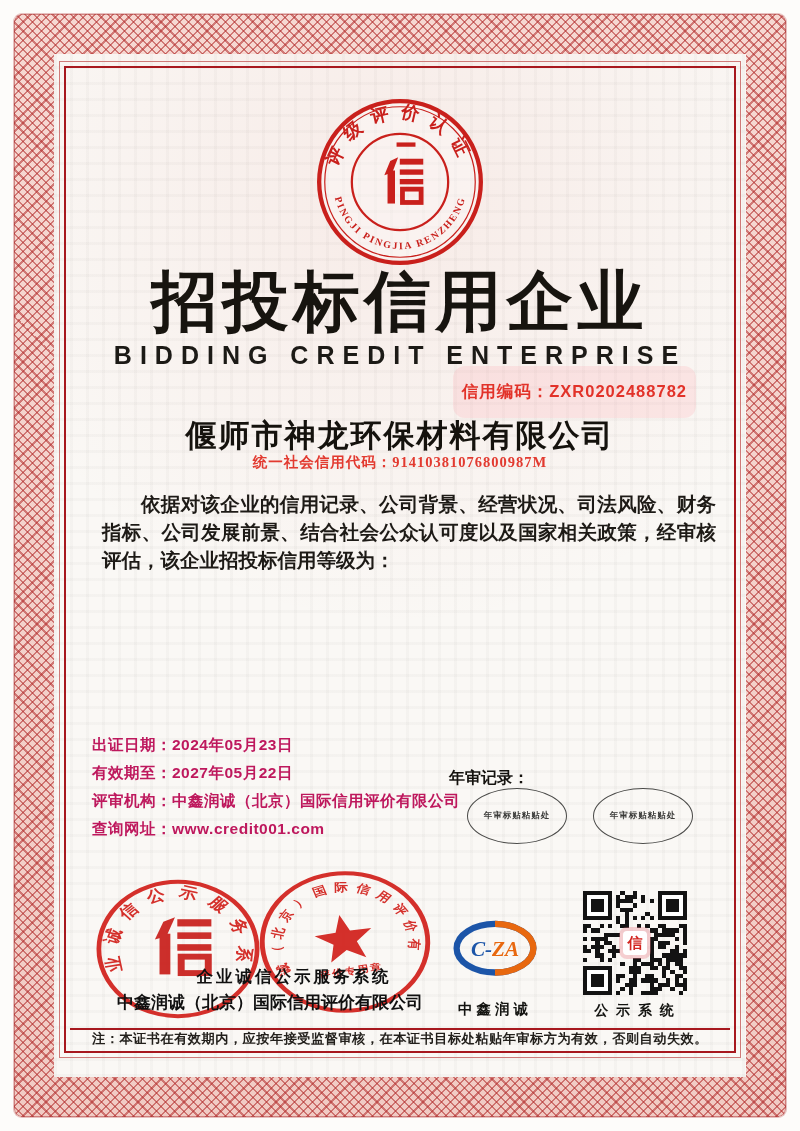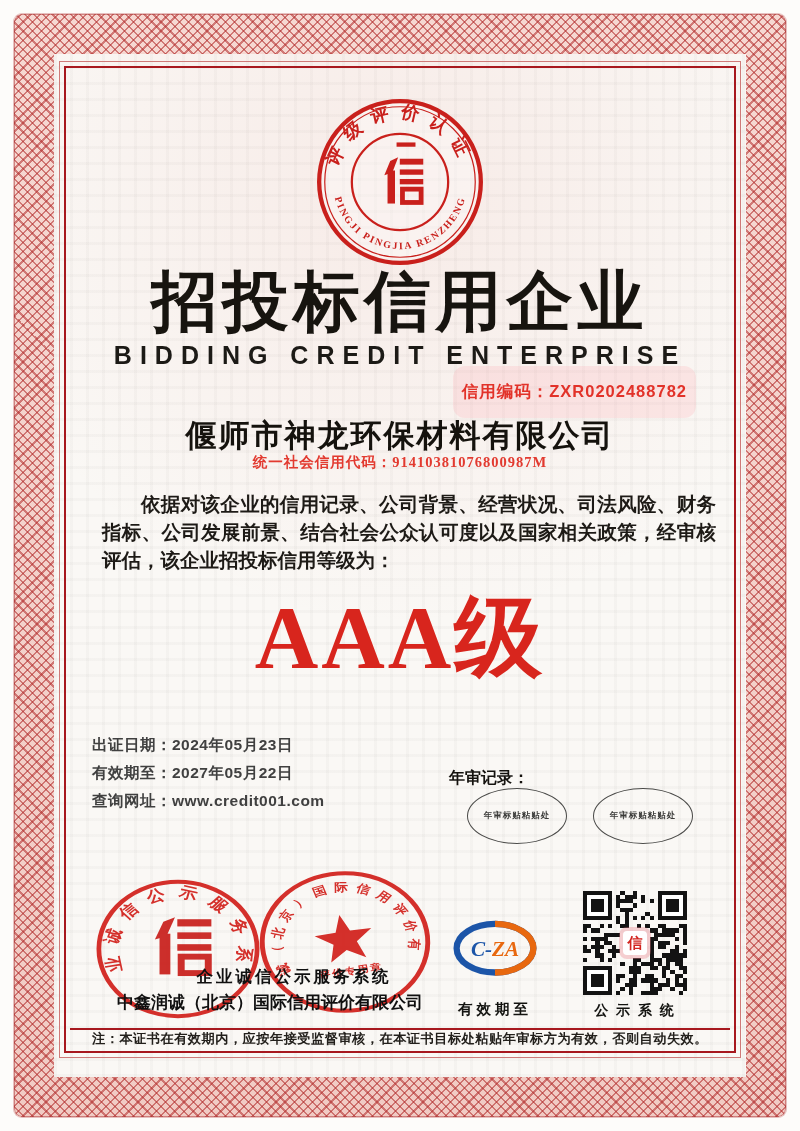--- a/index.html
+++ b/index.html
@@ -33,21 +33,21 @@
              background:rgba(255,160,172,0.20);padding:15px 9px;border-radius:12px;letter-spacing:1px;
              font-family:"Liberation Sans","DejaVu Sans",sans-serif;}
   .company{left:0;right:0;top:415px;text-align:center;font-size:31px;font-weight:800;
            color:#15120d;letter-spacing:2px;}
   .uscc{left:0;right:0;top:453px;text-align:center;font-size:14.5px;font-weight:700;color:#e23a30;letter-spacing:1px;}
   .statement{left:102px;top:491px;width:614px;font-size:19.5px;line-height:28px;font-weight:700;
              color:#1d1a16;text-align:justify;text-indent:2em;}
   .grade{left:0;right:0;top:594px;text-align:center;font-size:88px;font-weight:900;
          color:#d8251d;letter-spacing:3px;line-height:1;}
   .details{left:92px;top:731px;font-family:"Liberation Sans","DejaVu Sans",sans-serif;}
-  .details .row{font-size:15.5px;font-weight:700;color:#404040;line-height:28px;letter-spacing:0.5px;}
+  .details .row{font-size:15.5px;font-weight:700;color:#be185d;line-height:28px;letter-spacing:0.5px;}
   .annual-label{left:449px;top:756px;font-size:16px;font-weight:800;color:#14120e;
                 font-family:"Liberation Sans","DejaVu Sans",sans-serif;margin-top:12px;}
   .ovals{left:467px;top:788px;display:flex;gap:26px;}
   .oval{width:98px;height:54px;border:1.5px solid #4a4a48;border-radius:50%;
         display:flex;align-items:center;justify-content:center;}
   .oval span{font-size:8.5px;color:#3a3a38;letter-spacing:1px;font-weight:600;}
   .seal-bl{left:92px;top:876px;width:172px;height:146px;z-index:2;opacity:.93;}
   .seal-br{left:256px;top:868px;width:178px;height:148px;z-index:2;opacity:.93;}
   .caption1{left:168px;top:966px;width:252px;text-align:center;font-size:16.5px;font-weight:800;
             color:#101010;z-index:5;letter-spacing:3px;}
@@ -105,25 +105,25 @@
   <div class="abs title-cn">招投标信用企业</div>
   <div class="abs title-en">BIDDING CREDIT ENTERPRISE</div>
 
   <div class="abs code-line"><span>信用编码：</span><span>ZXR0202488782</span></div>
 
   <div class="abs company">偃师市神龙环保材料有限公司</div>
   <div class="abs uscc"><span>统一社会信用代码：</span><span>91410381076800987M</span></div>
 
   <div class="abs statement">依据对该企业的信用记录、公司背景、经营状况、司法风险、财务指标、公司发展前景、结合社会公众认可度以及国家相关政策，经审核评估，该企业招投标信用等级为：</div>
 
-  <div class="abs grade">AAA级</div>
 
   <div class="abs details">
     <div class="row"><span>出证日期：</span><span>2024年05月23日</span></div>
     <div class="row"><span>有效期至：</span><span>2027年05月22日</span></div>
+    <div class="row"><span>评审机构：</span><span>中鑫润诚（北京）国际信用评价有限公司</span></div>
     <div class="row"><span>查询网址：</span><span>www.credit001.com</span></div>
   </div>
 
   <div class="abs annual-label">年审记录：</div>
   <div class="abs ovals">
     <div class="oval">
         <span>年审标贴粘贴处</span>
       </div>
     <div class="oval">
         <span>年审标贴粘贴处</span>
@@ -154,21 +154,21 @@
   <div class="abs caption1">企业诚信公示服务系统</div>
   <div class="abs caption2">中鑫润诚（北京）国际信用评价有限公司</div>
 
   <svg class="abs cza-logo" viewBox="0 0 120 90">
     <ellipse cx="60" cy="44" rx="49" ry="31" fill="none" stroke="#1c55a8" stroke-width="8"></ellipse>
     <path d="M 60,13 A 49,31 0 1 1 60,75" fill="none" stroke="#e8680f" stroke-width="8"></path>
     <text x="60" y="54" font-size="27" font-weight="900" font-style="italic" text-anchor="middle" font-family="Liberation Sans, DejaVu Sans, sans-serif">
       <tspan fill="#1c55a8">C-</tspan><tspan fill="#e8680f">ZA</tspan>
     </text>
   </svg>
-  <div class="abs cza-label">有效期至</div>
+  <div class="abs cza-label">中鑫润诚</div>
 
   <div class="abs qr-box">
     <svg id="qrsvg" viewBox="0 0 25 25" width="104" height="104" shape-rendering="crispEdges">
         <rect x="9" y="0" width="1" height="1" fill="#131313"></rect>
         <rect x="12" y="0" width="1" height="1" fill="#131313"></rect>
         <rect x="8" y="1" width="1" height="1" fill="#131313"></rect>
         <rect x="10" y="1" width="1" height="1" fill="#131313"></rect>
         <rect x="11" y="1" width="1" height="1" fill="#131313"></rect>
         <rect x="12" y="1" width="1" height="1" fill="#131313"></rect>
         <rect x="14" y="1" width="1" height="1" fill="#131313"></rect>

